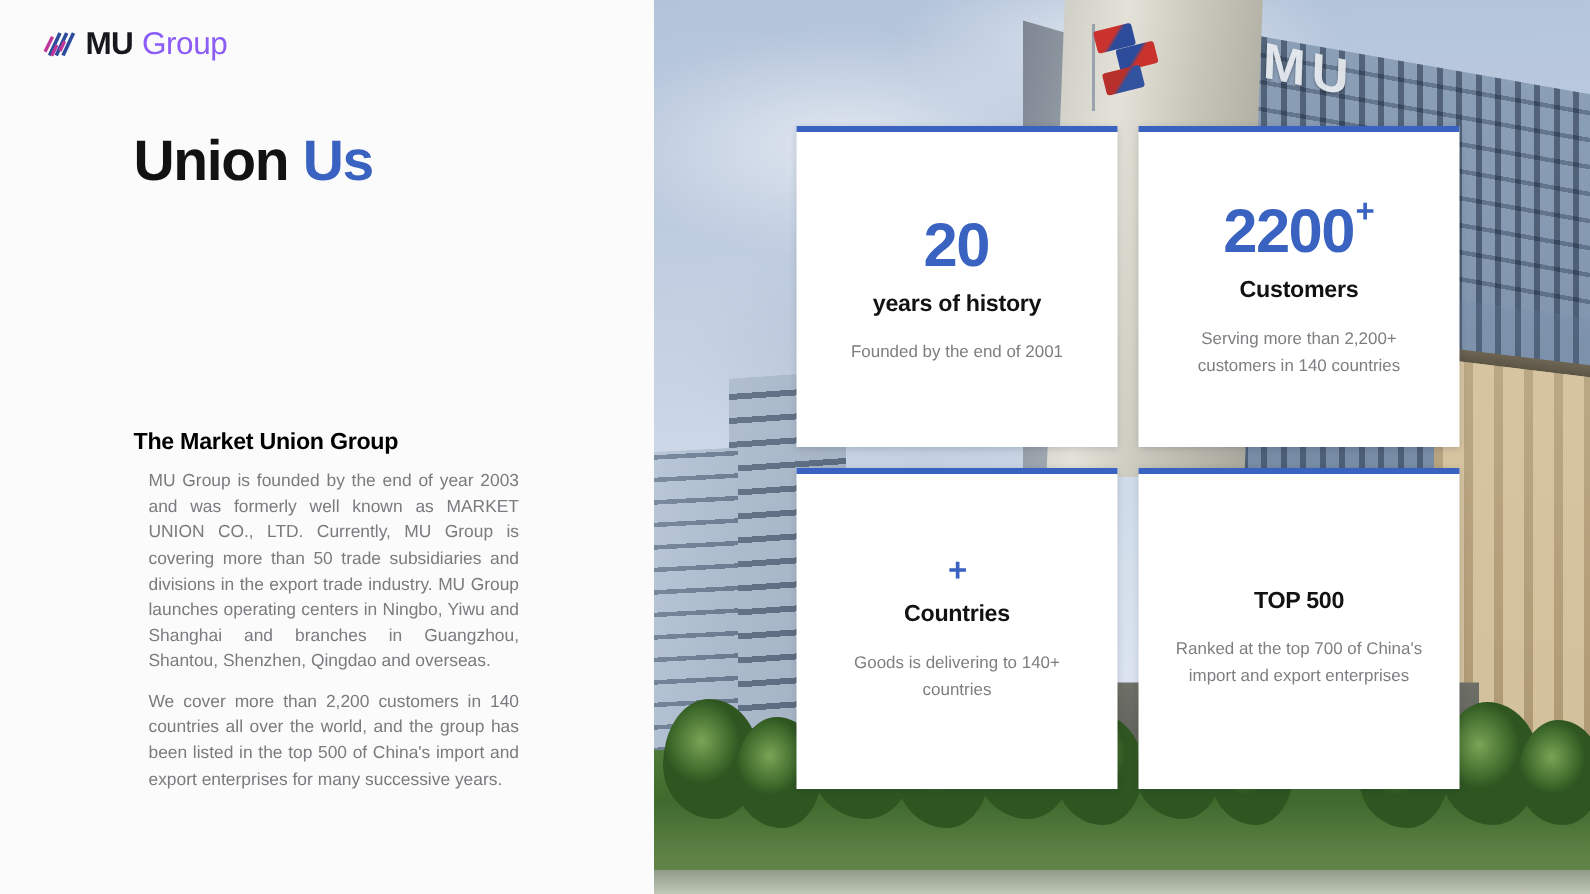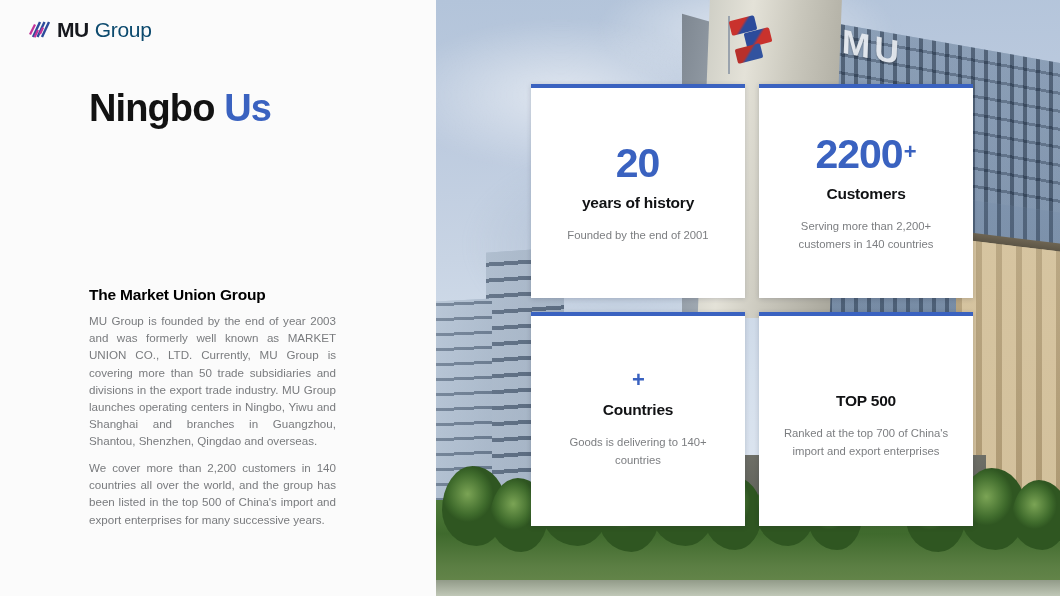--- a/index.html
+++ b/index.html
@@ -21,38 +21,38 @@
   .logo {
     position: absolute; left: 29px; top: 19px;
     display: flex; align-items: center; gap: 6px;
   }
   .logo-mark { width: 22px; height: 17px; display:block; }
   .logo-mu {
     font-size: 21px; font-weight: 700; color: #16181d;
     letter-spacing: -0.5px; line-height: 1;
   }
   .logo-group {
-    font-size: 21px; font-weight: 400; color: #0c4a6e;
+    font-size: 21px; font-weight: 400; color: #8b5cf6;
     letter-spacing: -0.3px; line-height: 1;
   }
 
   .about-heading {
     position: absolute; left: 89px; top: 88px;
     font-size: 38px; font-weight: 700; color: #121212;
     letter-spacing: -0.9px; line-height: 1.1;
   }
   .about-heading .accent { color: #3a62c0; }
 
   .section-title {
     position: absolute; left: 89px; top: 286px;
     font-size: 15.5px; font-weight: 700; color: #000000;
     letter-spacing: -0.2px;
   }
   .body-copy {
-    position: absolute; left: 89px;
+    position: absolute; left: 99px;
     width: 247px;
     font-size: 11.6px; line-height: 17.2px;
     color: #797b7e;
     text-align: justify;
   }
   .body-copy.p1 { top: 312px; }
   .body-copy.p2 { top: 459px; }
 
   
   .right-photo {
@@ -221,21 +221,21 @@
   .stat-card {
     position: relative;
     background: #ffffff;
     border-top: 4px solid #3a62c0;
     box-shadow: 0 1px 5px rgba(20,30,50,.18);
     display: flex; flex-direction: column;
     align-items: center; justify-content: center;
     padding: 0 14px;
   }
   .stat-number-row {
-    display: flex; align-items: center; justify-content: center;
+    display: flex; align-items: flex-start; justify-content: center;
     line-height: 1;
   }
   .stat-number {
     font-size: 41px; font-weight: 700; color: #3a62c0;
     letter-spacing: -1px; line-height: 1;
   }
   .stat-plus {
     font-size: 22px; font-weight: 700; color: #3a62c0;
     line-height: 1; margin-top: -4px; margin-left: 1px;
   }
@@ -267,21 +267,21 @@
           <line x1="1" y1="13.5" x2="6" y2="3.5" stroke="#c1349a" stroke-width="2.2"></line>
           <line x1="5.5" y1="16.2" x2="9" y2="9" stroke="#c1349a" stroke-width="2.2"></line>
           <line x1="11" y1="13" x2="14" y2="6.5" stroke="#c1349a" stroke-width="2.2"></line>
         </g>
       </svg>
       <span class="logo-mu">MU</span>
       <span class="logo-group">Group</span>
     </div>
 
     <h1 class="about-heading">
-      <span>Ningbo</span>
+      <span>Union</span>
       <span class="accent">Us</span>
     </h1>
 
     <h2 class="section-title">The Market Union Group</h2>
 
     <p class="body-copy p1">MU Group is founded by the end of year 2003 and was formerly well known as MARKET UNION CO., LTD. Currently, MU Group is covering more than 50 trade subsidiaries and divisions in the export trade industry. MU Group launches operating centers in Ningbo, Yiwu and Shanghai and branches in Guangzhou, Shantou, Shenzhen, Qingdao and overseas.</p>
     <p class="body-copy p2">We cover more than 2,200 customers in 140 countries all over the world, and the group has been listed in the top  500 of China's import and export enterprises for many successive years.</p>
   </div>
 
   <div class="right-photo">

